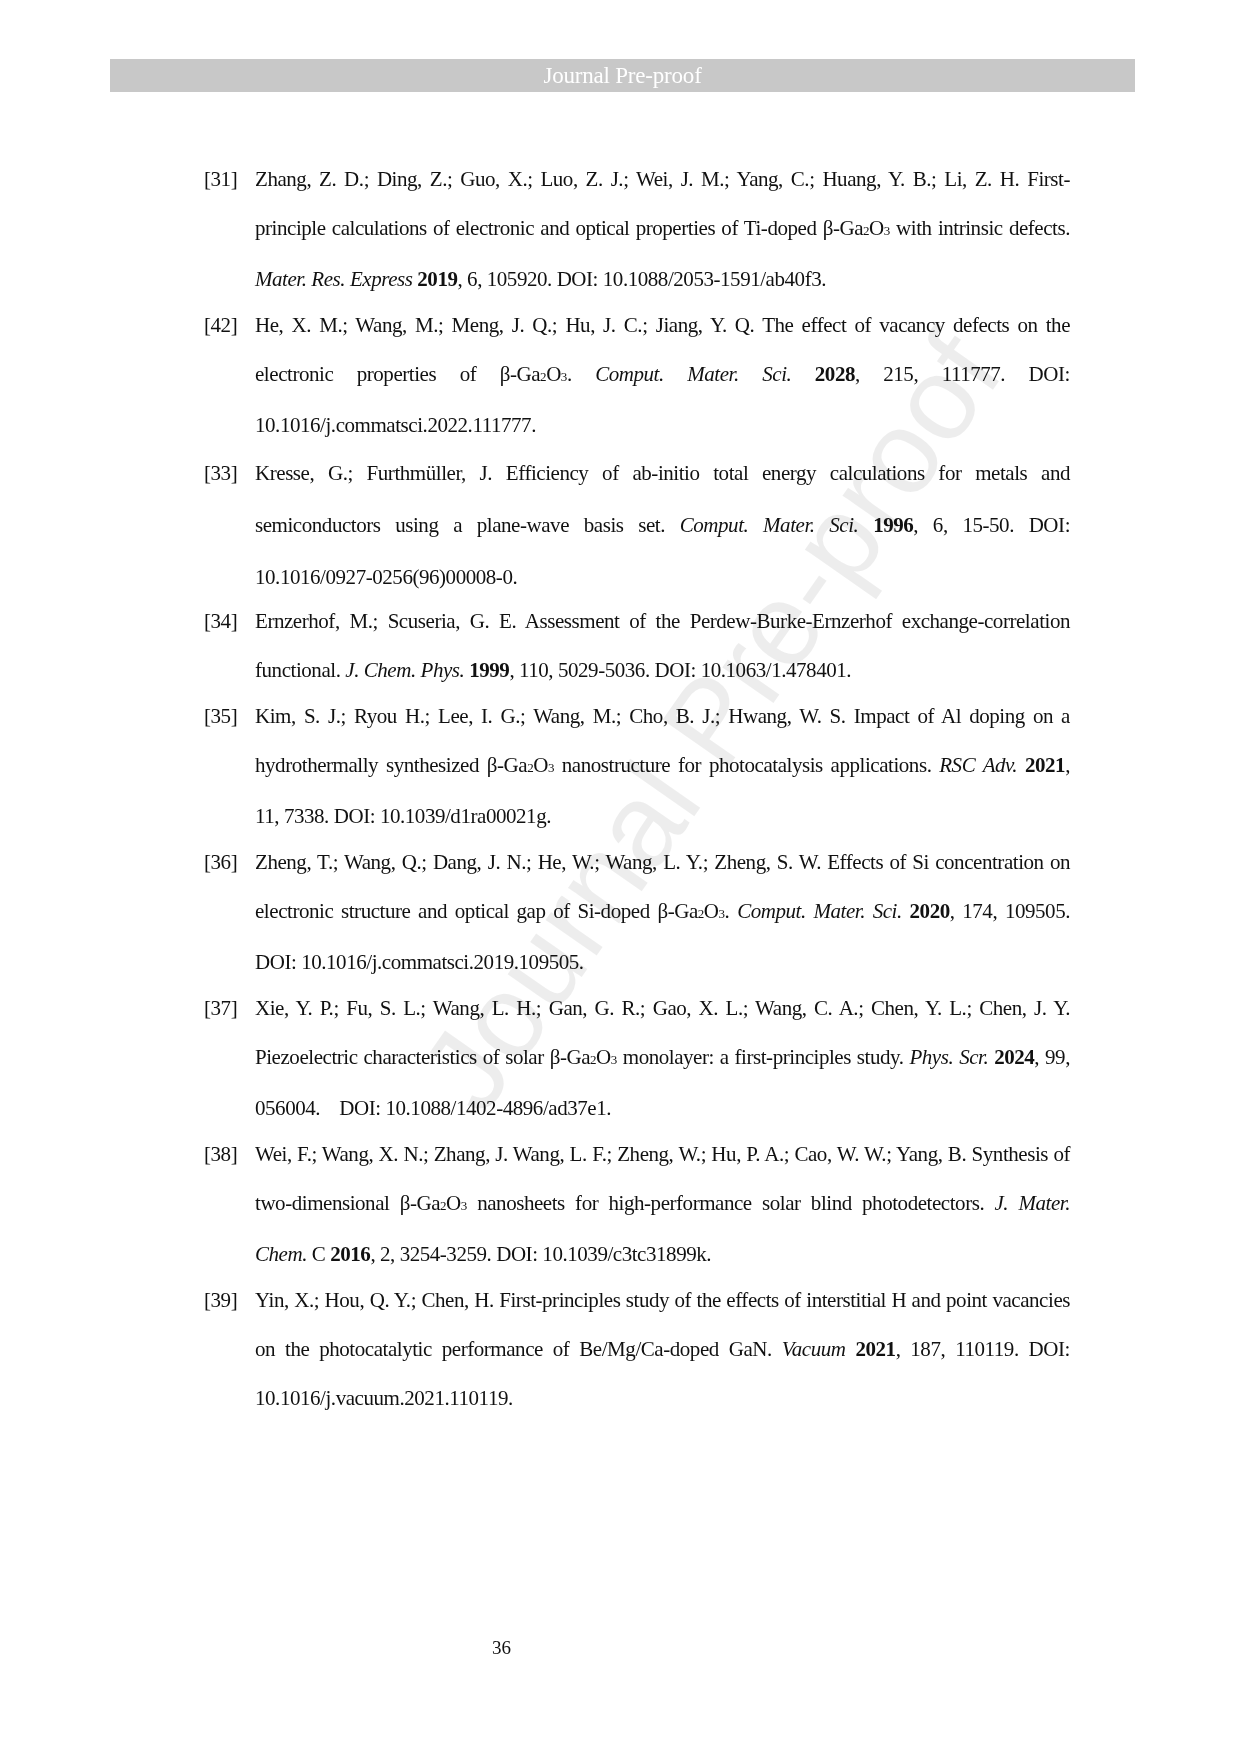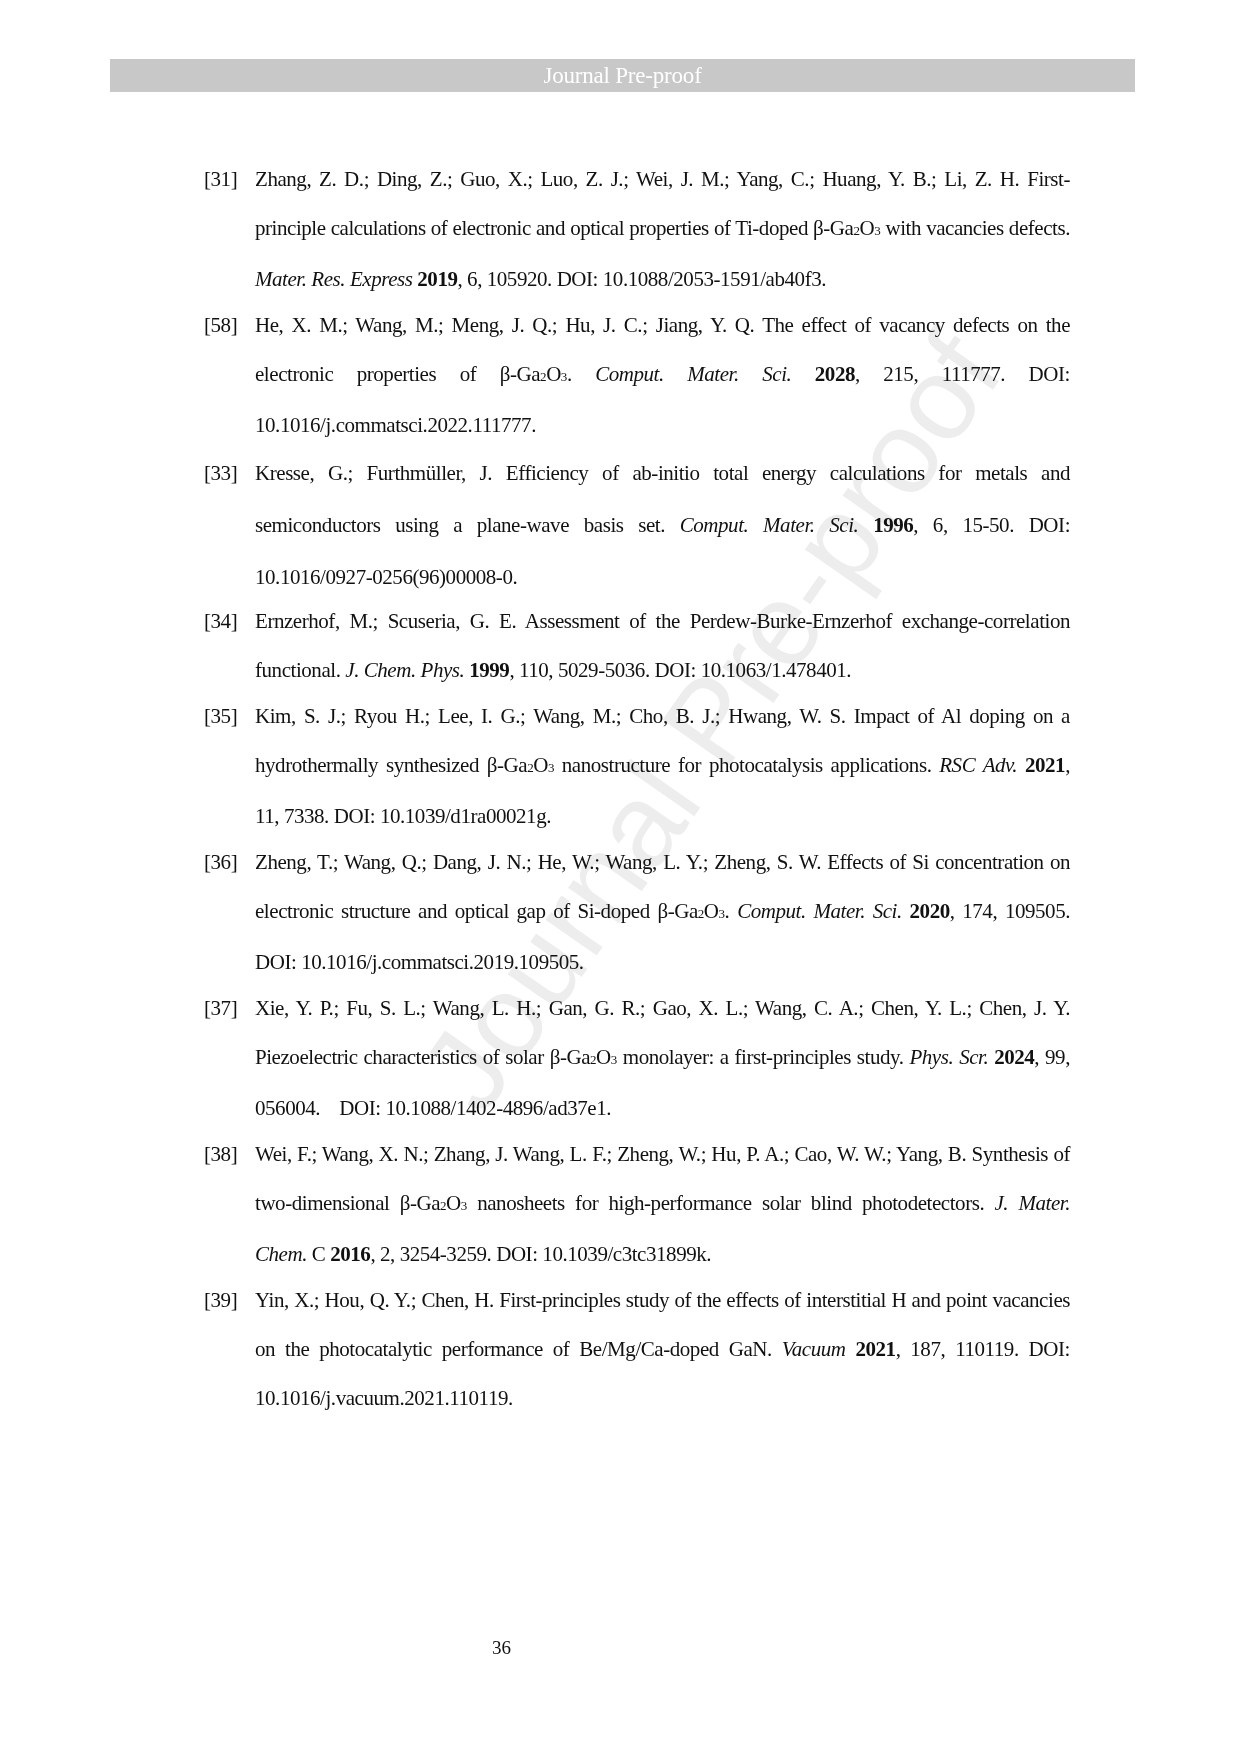--- a/index.html
+++ b/index.html
@@ -52,27 +52,27 @@
   <span>Journal Pre-proof</span>
 </div>
 
 <div class="watermark">Journal Pre-proof</div>
 
 <div class="refs">
 
   <div class="ref" style="margin-top:0;">
     <span class="num">[31]</span>
     <span>Zhang, Z. D.; Ding, Z.; Guo, X.; Luo, Z. J.; Wei, J. M.; Yang, C.; Huang, Y. B.; Li, Z. H.</span>
-    <span><span>First-principle calculations of electronic and optical properties of Ti-doped β-Ga</span><sub>2</sub><span>O</span><sub>3</sub><span> with vacancies defects.</span></span>
+    <span><span>First-principle calculations of electronic and optical properties of Ti-doped β-Ga</span><sub>2</sub><span>O</span><sub>3</sub><span> with intrinsic defects.</span></span>
     <em>Mater. Res. Express</em>
     <b>2019</b><span>, 6, 105920. DOI: 10.1088/2053-1591/ab40f3.</span>
   </div>
 
   <div class="ref" style="margin-top:-3px;">
-    <span class="num">[58]</span>
+    <span class="num">[42]</span>
     <span>He, X. M.; Wang, M.; Meng, J. Q.; Hu, J. C.; Jiang, Y. Q.</span>
     <span><span>The effect of vacancy defects on the electronic properties of β-Ga</span><sub>2</sub><span>O</span><sub>3</sub><span>.</span></span>
     <em>Comput. Mater. Sci.</em>
     <b>2028</b><span>, 215, 111777. DOI: 10.1016/j.commatsci.2022.111777.</span>
   </div>
 
   <div class="ref" style="line-height:52px; margin-top:-3px;">
     <span class="num">[33]</span>
     <span>Kresse, G.; Furthmüller, J.</span>
     <span>Efficiency of ab-initio total energy calculations for metals and semiconductors using a plane-wave basis set.</span>

